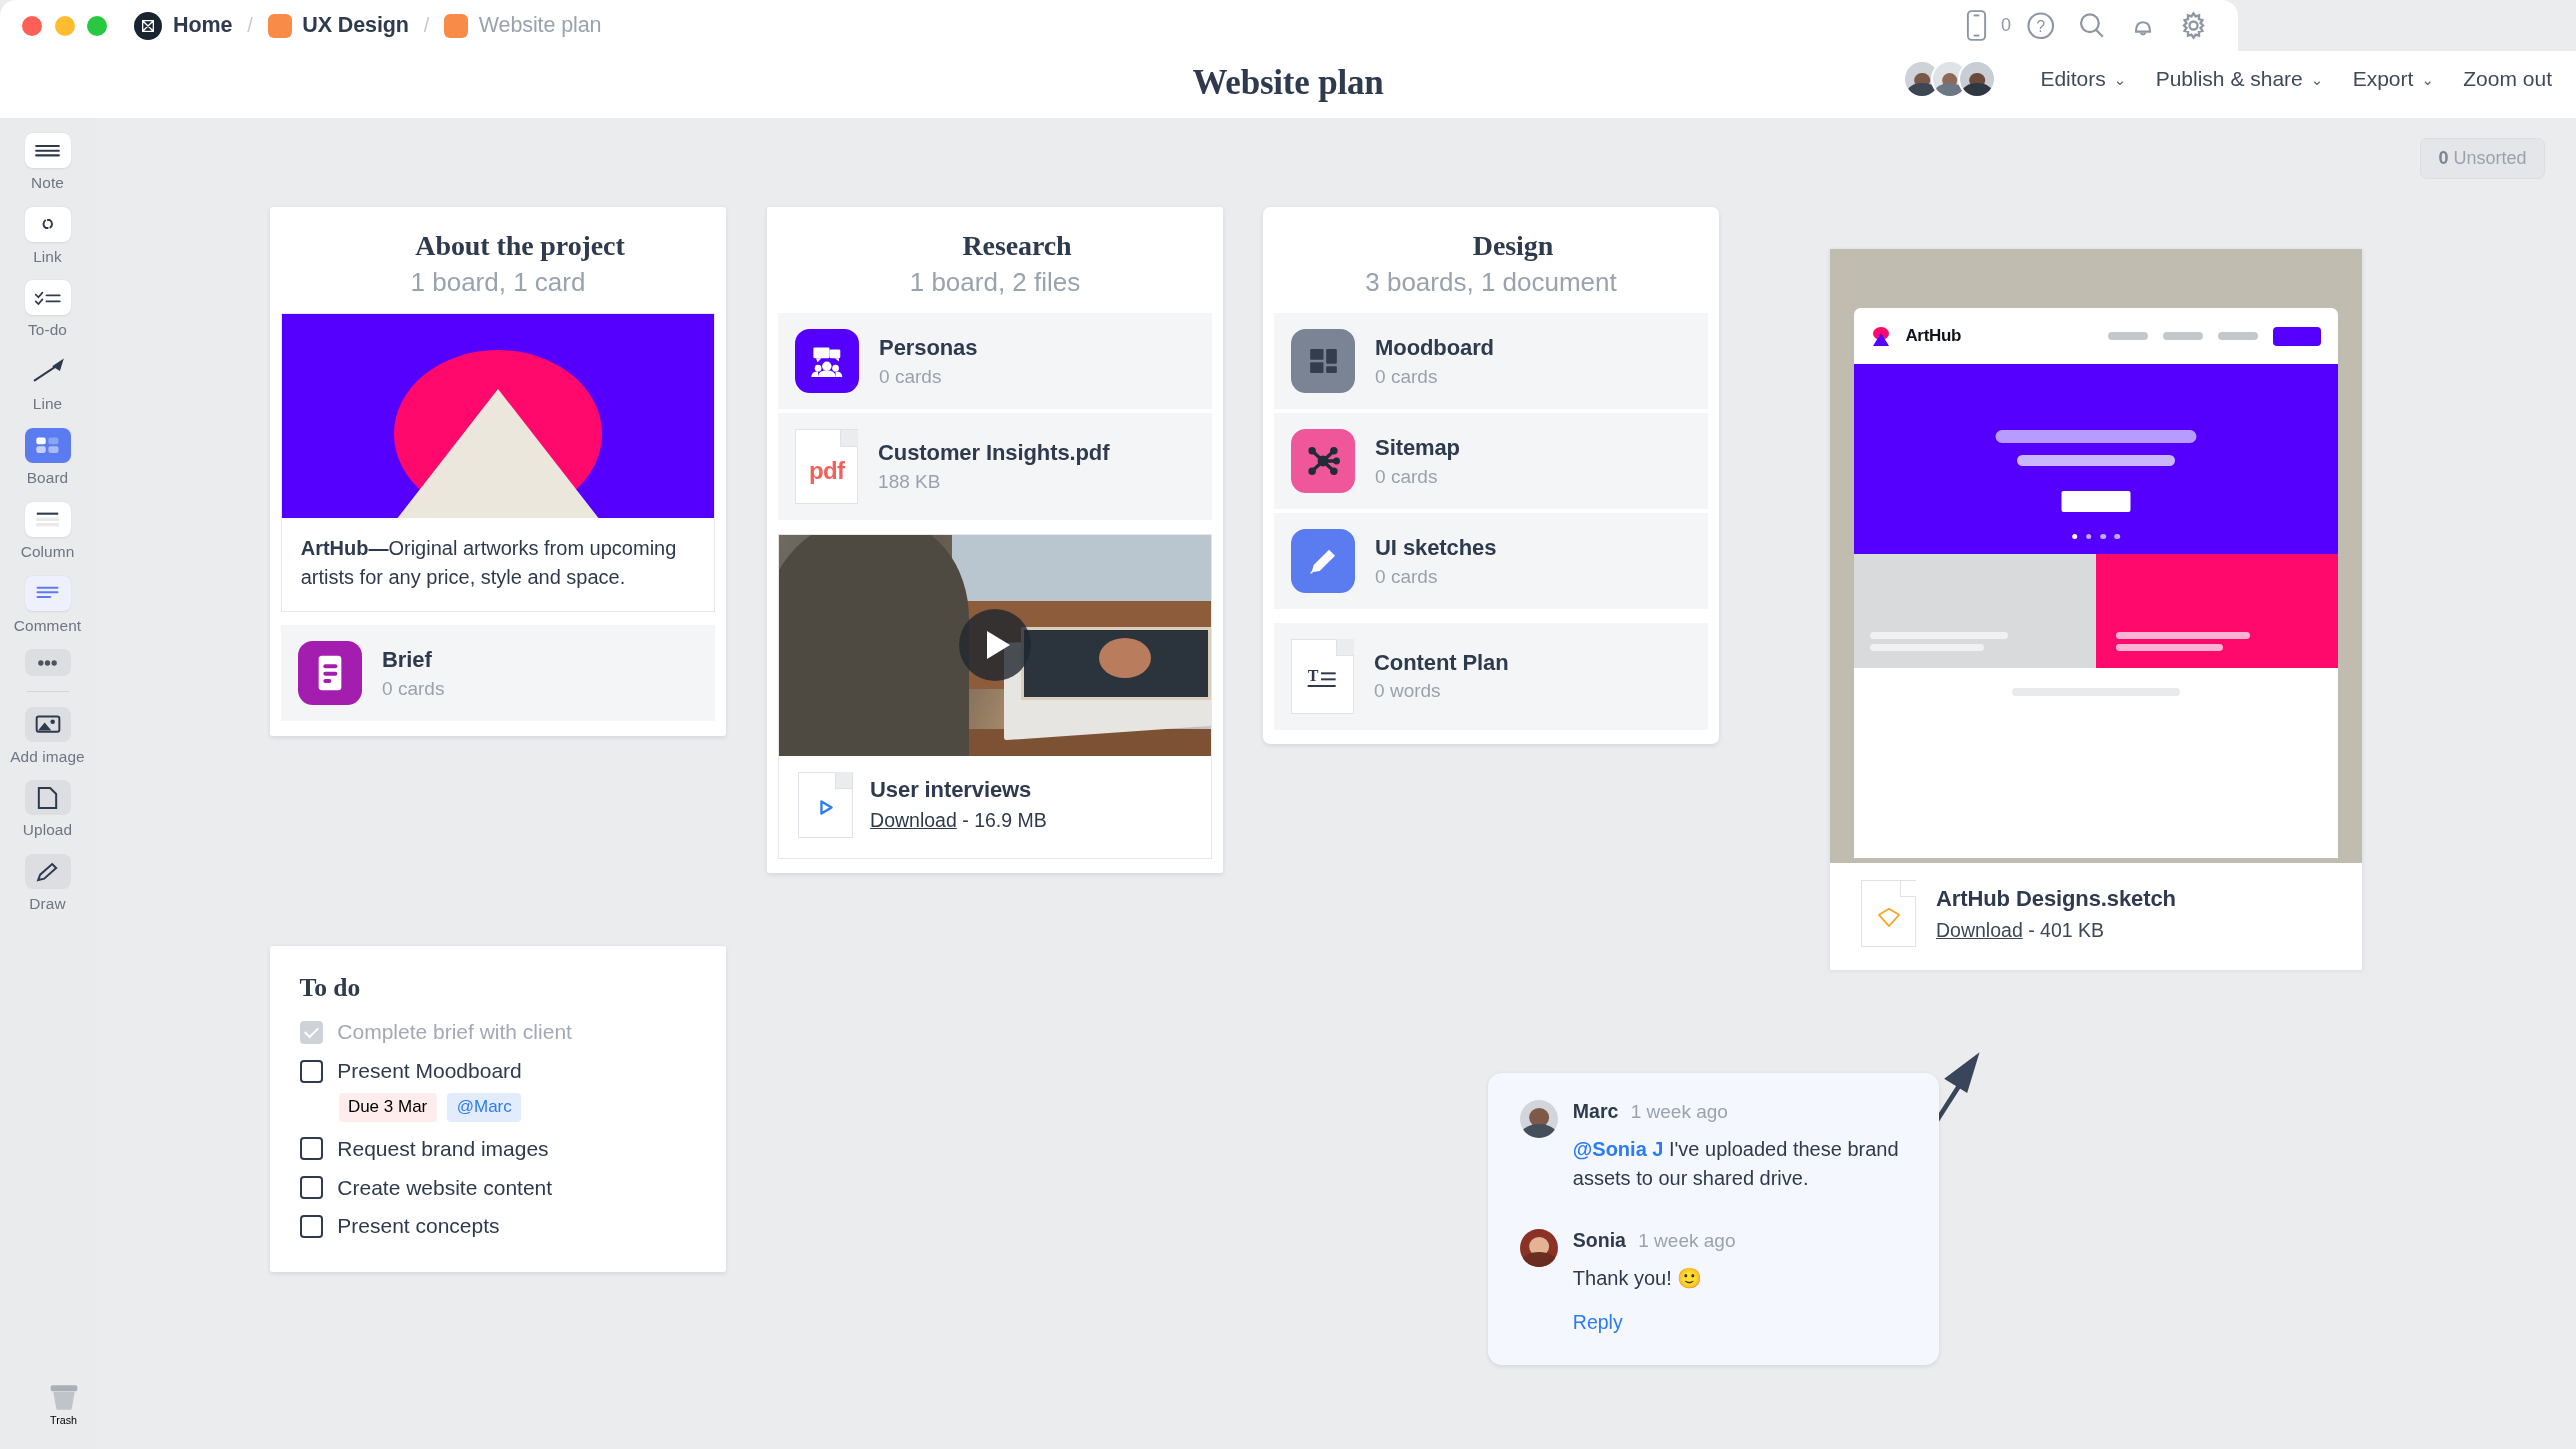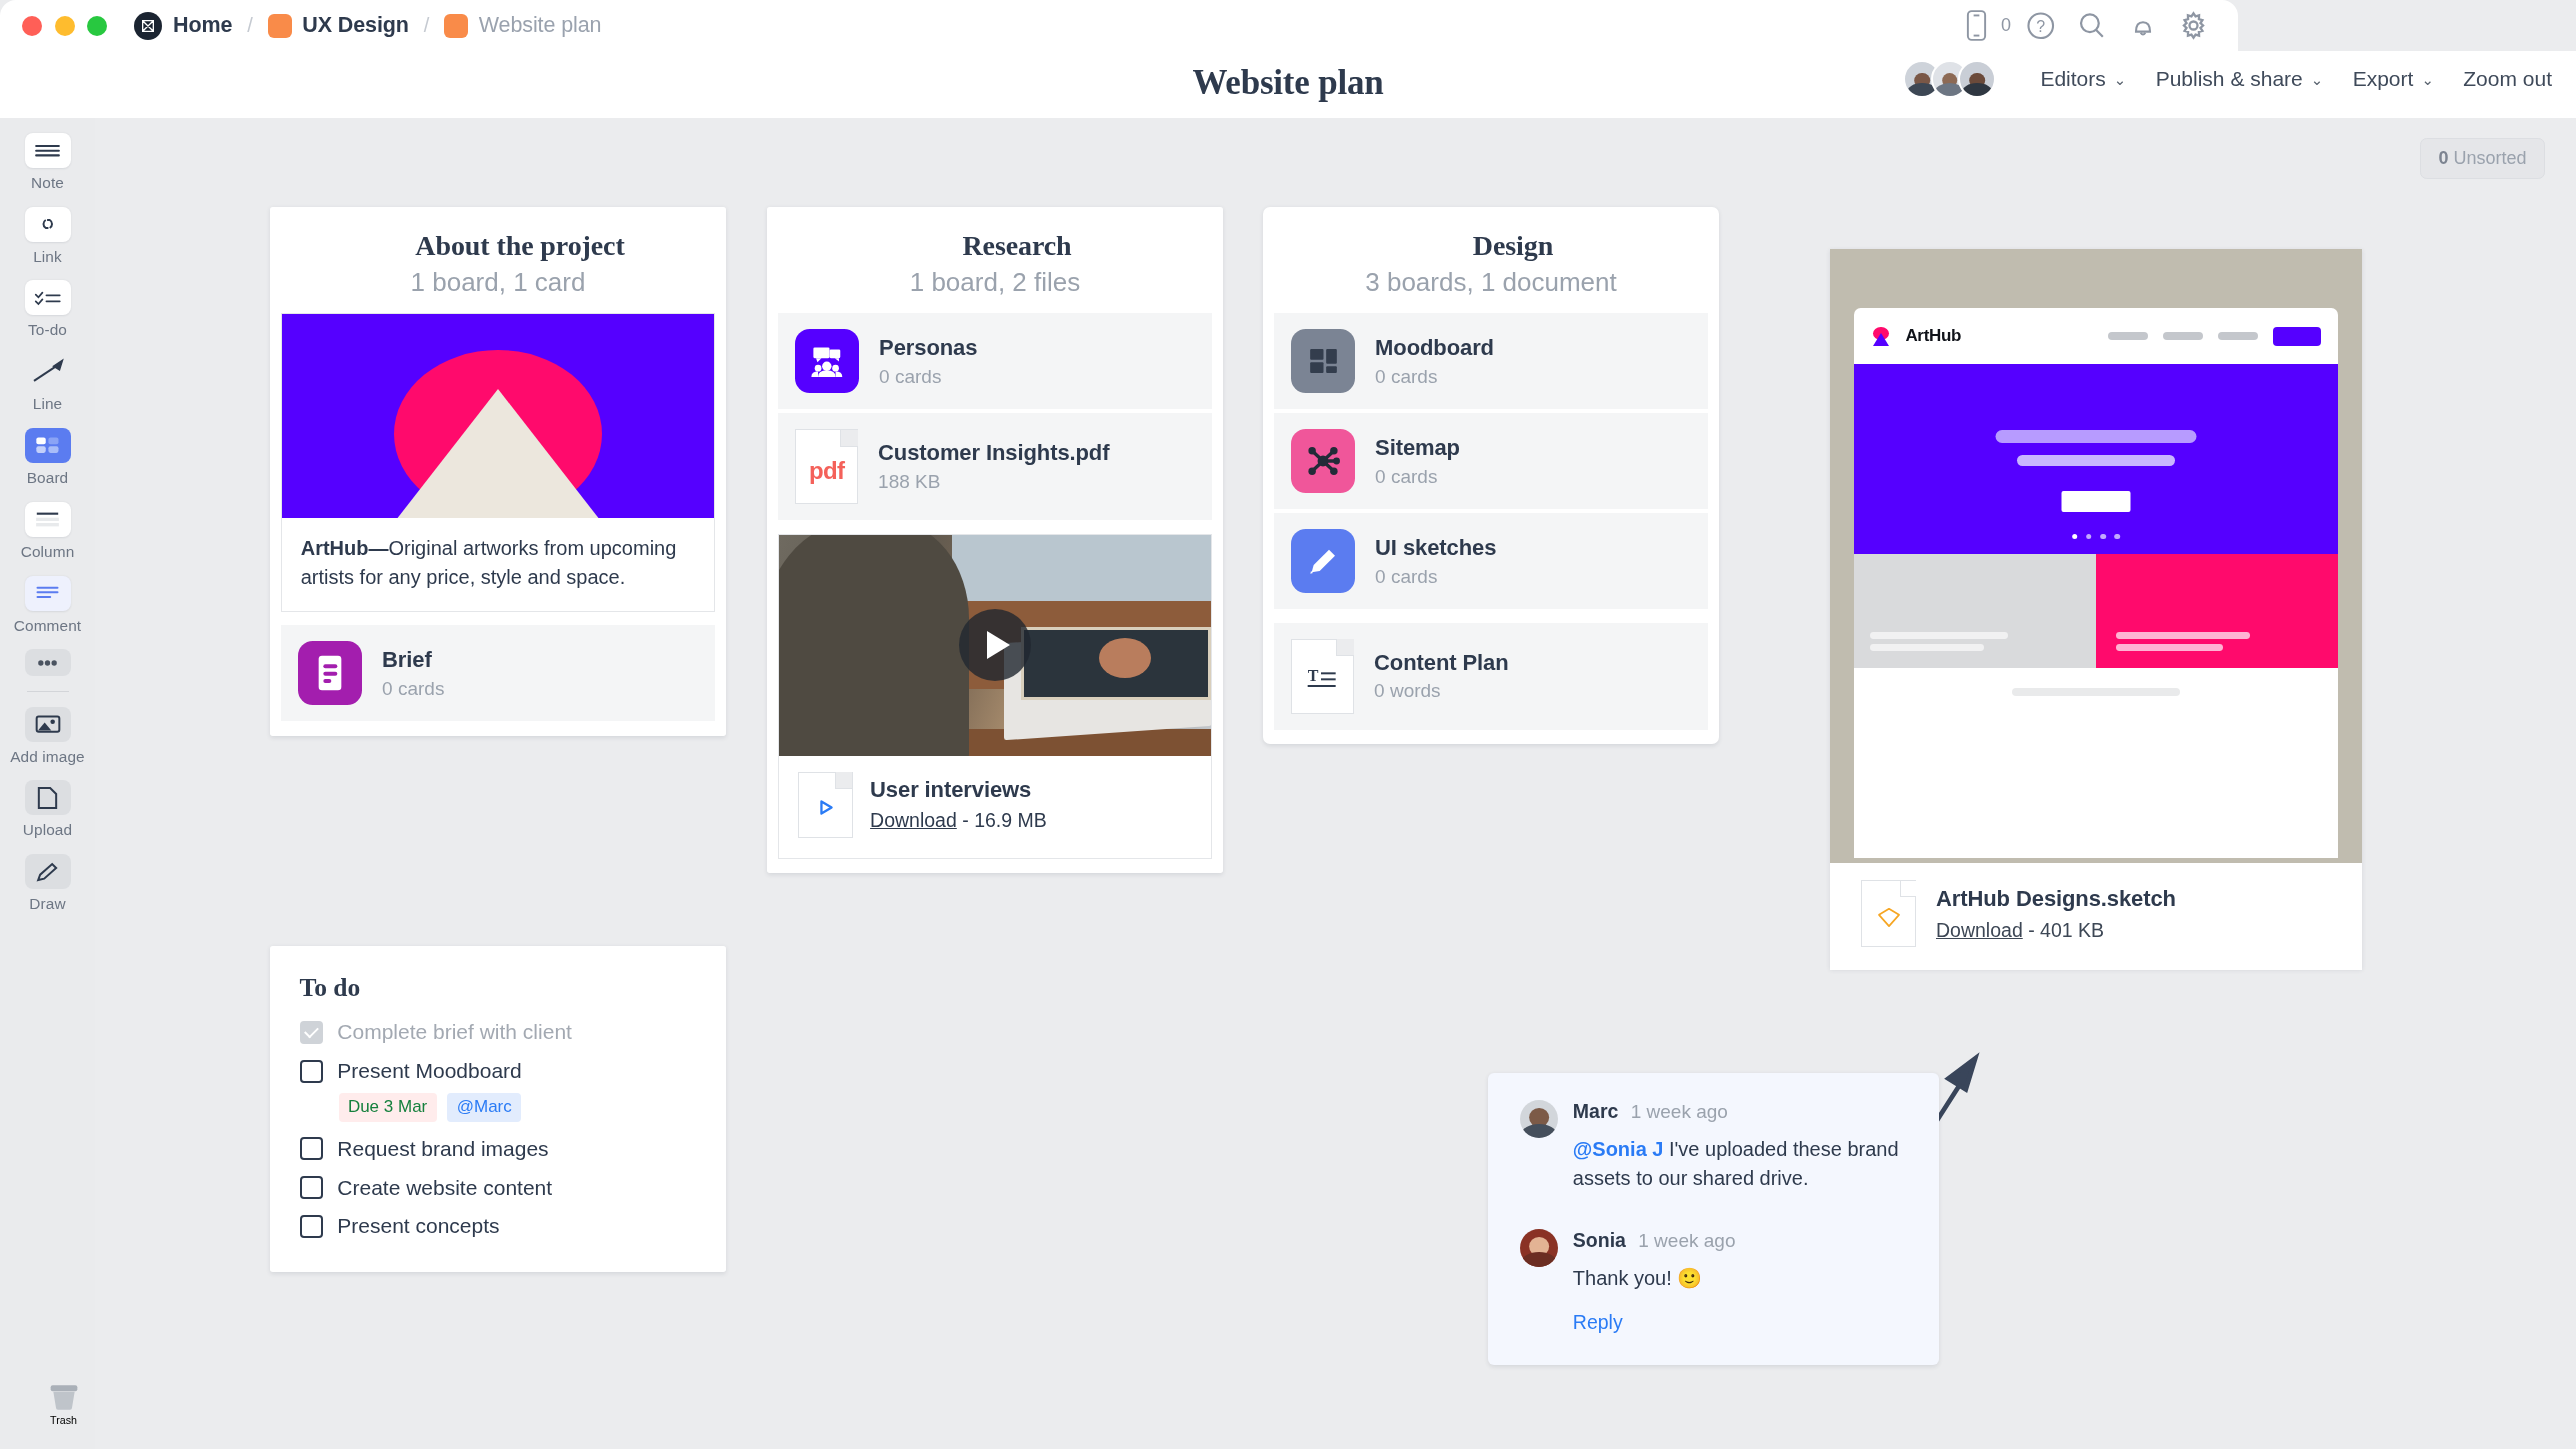--- a/index.html
+++ b/index.html
@@ -212,26 +212,26 @@
   }
   .todo h3 { font-family:"Liberation Serif", serif; font-size:25.5px; color:#2e3a4d; font-weight:bold; margin-bottom:17.4px;}
   .trow { display:flex; align-items:center; gap:14.8px; margin-top:14.8px; }
   .cb { width:23px; height:23px; border:2px solid #2e3a4d; border-radius:4px; flex:0 0 auto; background:#fff; }
   .cb.done { background:#cfd3d8; border-color:#cfd3d8; display:flex; align-items:center; justify-content:center;}
   .cb.done:after { content:""; width:10.7px; height:6px; border-left:2.7px solid #fff; border-bottom:2.7px solid #fff; transform: rotate(-45deg); margin-top:-2.7px;}
   .tlabel { font-size:21px; color:#2e3a4d; }
   .tlabel.done { color:#a3a9b2; }
   .tags { margin: 9.4px 0 4px 39px; display:flex; gap:10.7px;}
   .tag { font-size:17px; padding:4.7px 9.4px; border-radius:4px;}
-  .tag.due { background:#ffecec; color:#15803d;}
+  .tag.due { background:#ffecec; color:#000000;}
   .tag.mention { background:#e2ecfd; color:#2a7bf5;}
 
   
   .comments {
-    position:absolute; background:#f4f7fe; border-radius:6px;
+    position:absolute; background:#f4f7fe; border-radius:14px;
     box-shadow: 0 1.3px 4.7px rgba(45,55,75,.11); padding: 27px 32px 31px 32px;
   }
   .cmt { display:flex; gap:14.8px; }
   .cmt + .cmt { margin-top: 35px; }
   .cav { width:38px; height:38px; border-radius:50%; flex:0 0 auto; position:relative; overflow:hidden;}
   .cav .head{ position:absolute; left:50%; top:22%; transform:translateX(-50%); width:52%; height:50%; border-radius:50%;}
   .cav .body{ position:absolute; left:50%; bottom:-14%; transform:translateX(-50%); width:92%; height:52%; border-radius:50% 50% 0 0;}
   .cav.marc{background:#d2d6db;} .cav.marc .head{background:#7c5a47;} .cav.marc .body{background:#454f5c;}
   .cav.sonia{background:#8a3225;} .cav.sonia .head{background:#e3b394;} .cav.sonia .body{background:#6b2d22;}
   .cbody { flex:1; }

